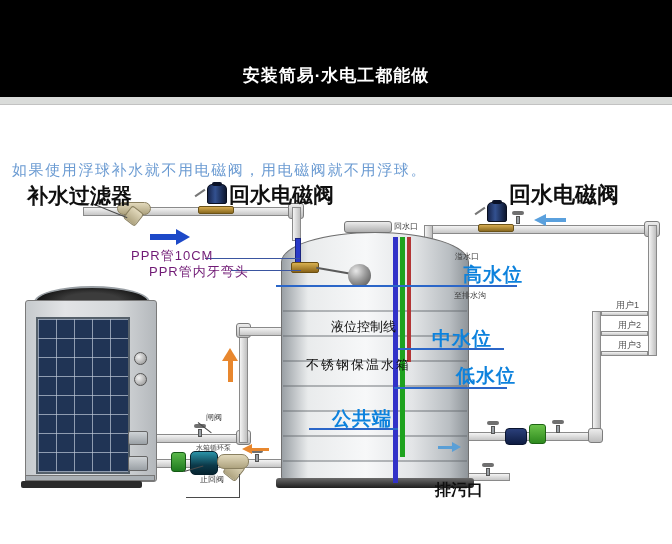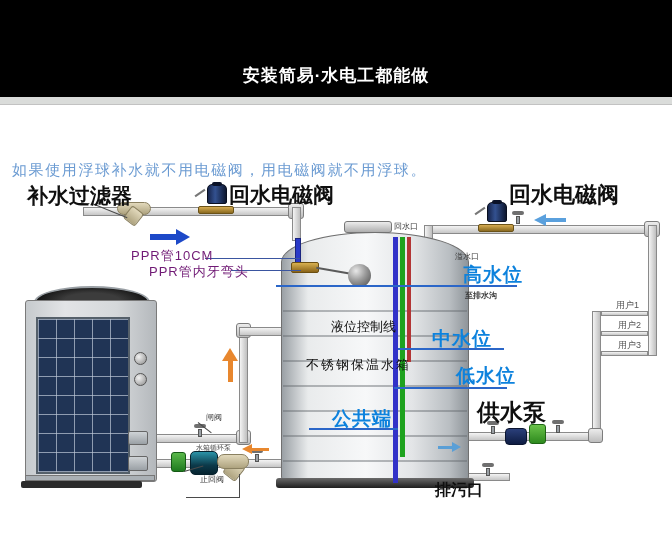--- a/index.html
+++ b/index.html
@@ -166,21 +166,21 @@
   #lbl-level-line{left:331px;top:320px;font-size:13px;}
   #lbl-mid{left:432px;top:329px;}
   #lbl-tank-name{left:306px;top:358px;font-size:13px;letter-spacing:2px;}
   #lbl-low{left:456px;top:366px;}
   #lbl-common{left:332px;top:409px;}
   #lbl-supply-pump{left:477px;top:401px;font-size:23px;}
   #lbl-circ-filter{left:115px;top:502px;font-size:24px;}
   #lbl-drain{left:435px;top:482px;font-size:16px;}
   #lbl-return-port{left:394px;top:223px;}
   #lbl-overflow{left:455px;top:253px;}
-  #lbl-ditch{left:465px;top:292px;font-weight:bold;}
+  #lbl-ditch{left:454px;top:292px;}
   #lbl-gate{left:206px;top:414px;text-align:center;}
   #lbl-circpump{left:196px;top:444px;font-size:7px;}
   #lbl-check{left:200px;top:476px;}
   #lbl-user1{left:616px;top:301px;font-size:9px;color:#555;}
   #lbl-user2{left:618px;top:321px;font-size:9px;color:#555;}
   #lbl-user3{left:618px;top:341px;font-size:9px;color:#555;}
 
   
   #ln-high{left:276px;top:285px;width:241px;}
   #ln-mid{left:398px;top:348px;width:106px;}
@@ -307,21 +307,20 @@
   <div class="lbl big" id="lbl-makeup-solenoid">回水电磁阀</div>
   <div class="lbl big" id="lbl-return-solenoid">回水电磁阀</div>
   <div class="lbl blue-small" id="lbl-ppr-pipe">PPR管10CM</div>
   <div class="lbl blue-small" id="lbl-ppr-elbow">PPR管内牙弯头</div>
   <div class="lbl lvl" id="lbl-high">高水位</div>
   <div class="lbl" id="lbl-level-line">液位控制线</div>
   <div class="lbl lvl" id="lbl-mid">中水位</div>
   <div class="lbl" id="lbl-tank-name">不锈钢保温水箱</div>
   <div class="lbl lvl" id="lbl-low">低水位</div>
   <div class="lbl lvl" id="lbl-common">公共端</div>
-  <div class="lbl big" id="lbl-supply-pump">供水泵</div>
   <div class="lbl big" id="lbl-drain">排污口</div>
   <div class="lbl tiny" id="lbl-return-port">回水口</div>
   <div class="lbl tiny" id="lbl-overflow">溢水口</div>
   <div class="lbl tiny" id="lbl-ditch">至排水沟</div>
   <div class="lbl tiny" id="lbl-gate">闸阀</div>
   <div class="lbl tiny" id="lbl-circpump">水箱循环泵</div>
   <div class="lbl tiny" id="lbl-check">止回阀</div>
   <div class="lbl" id="lbl-user1">用户1</div>
   <div class="lbl" id="lbl-user2">用户2</div>
   <div class="lbl" id="lbl-user3">用户3</div>

